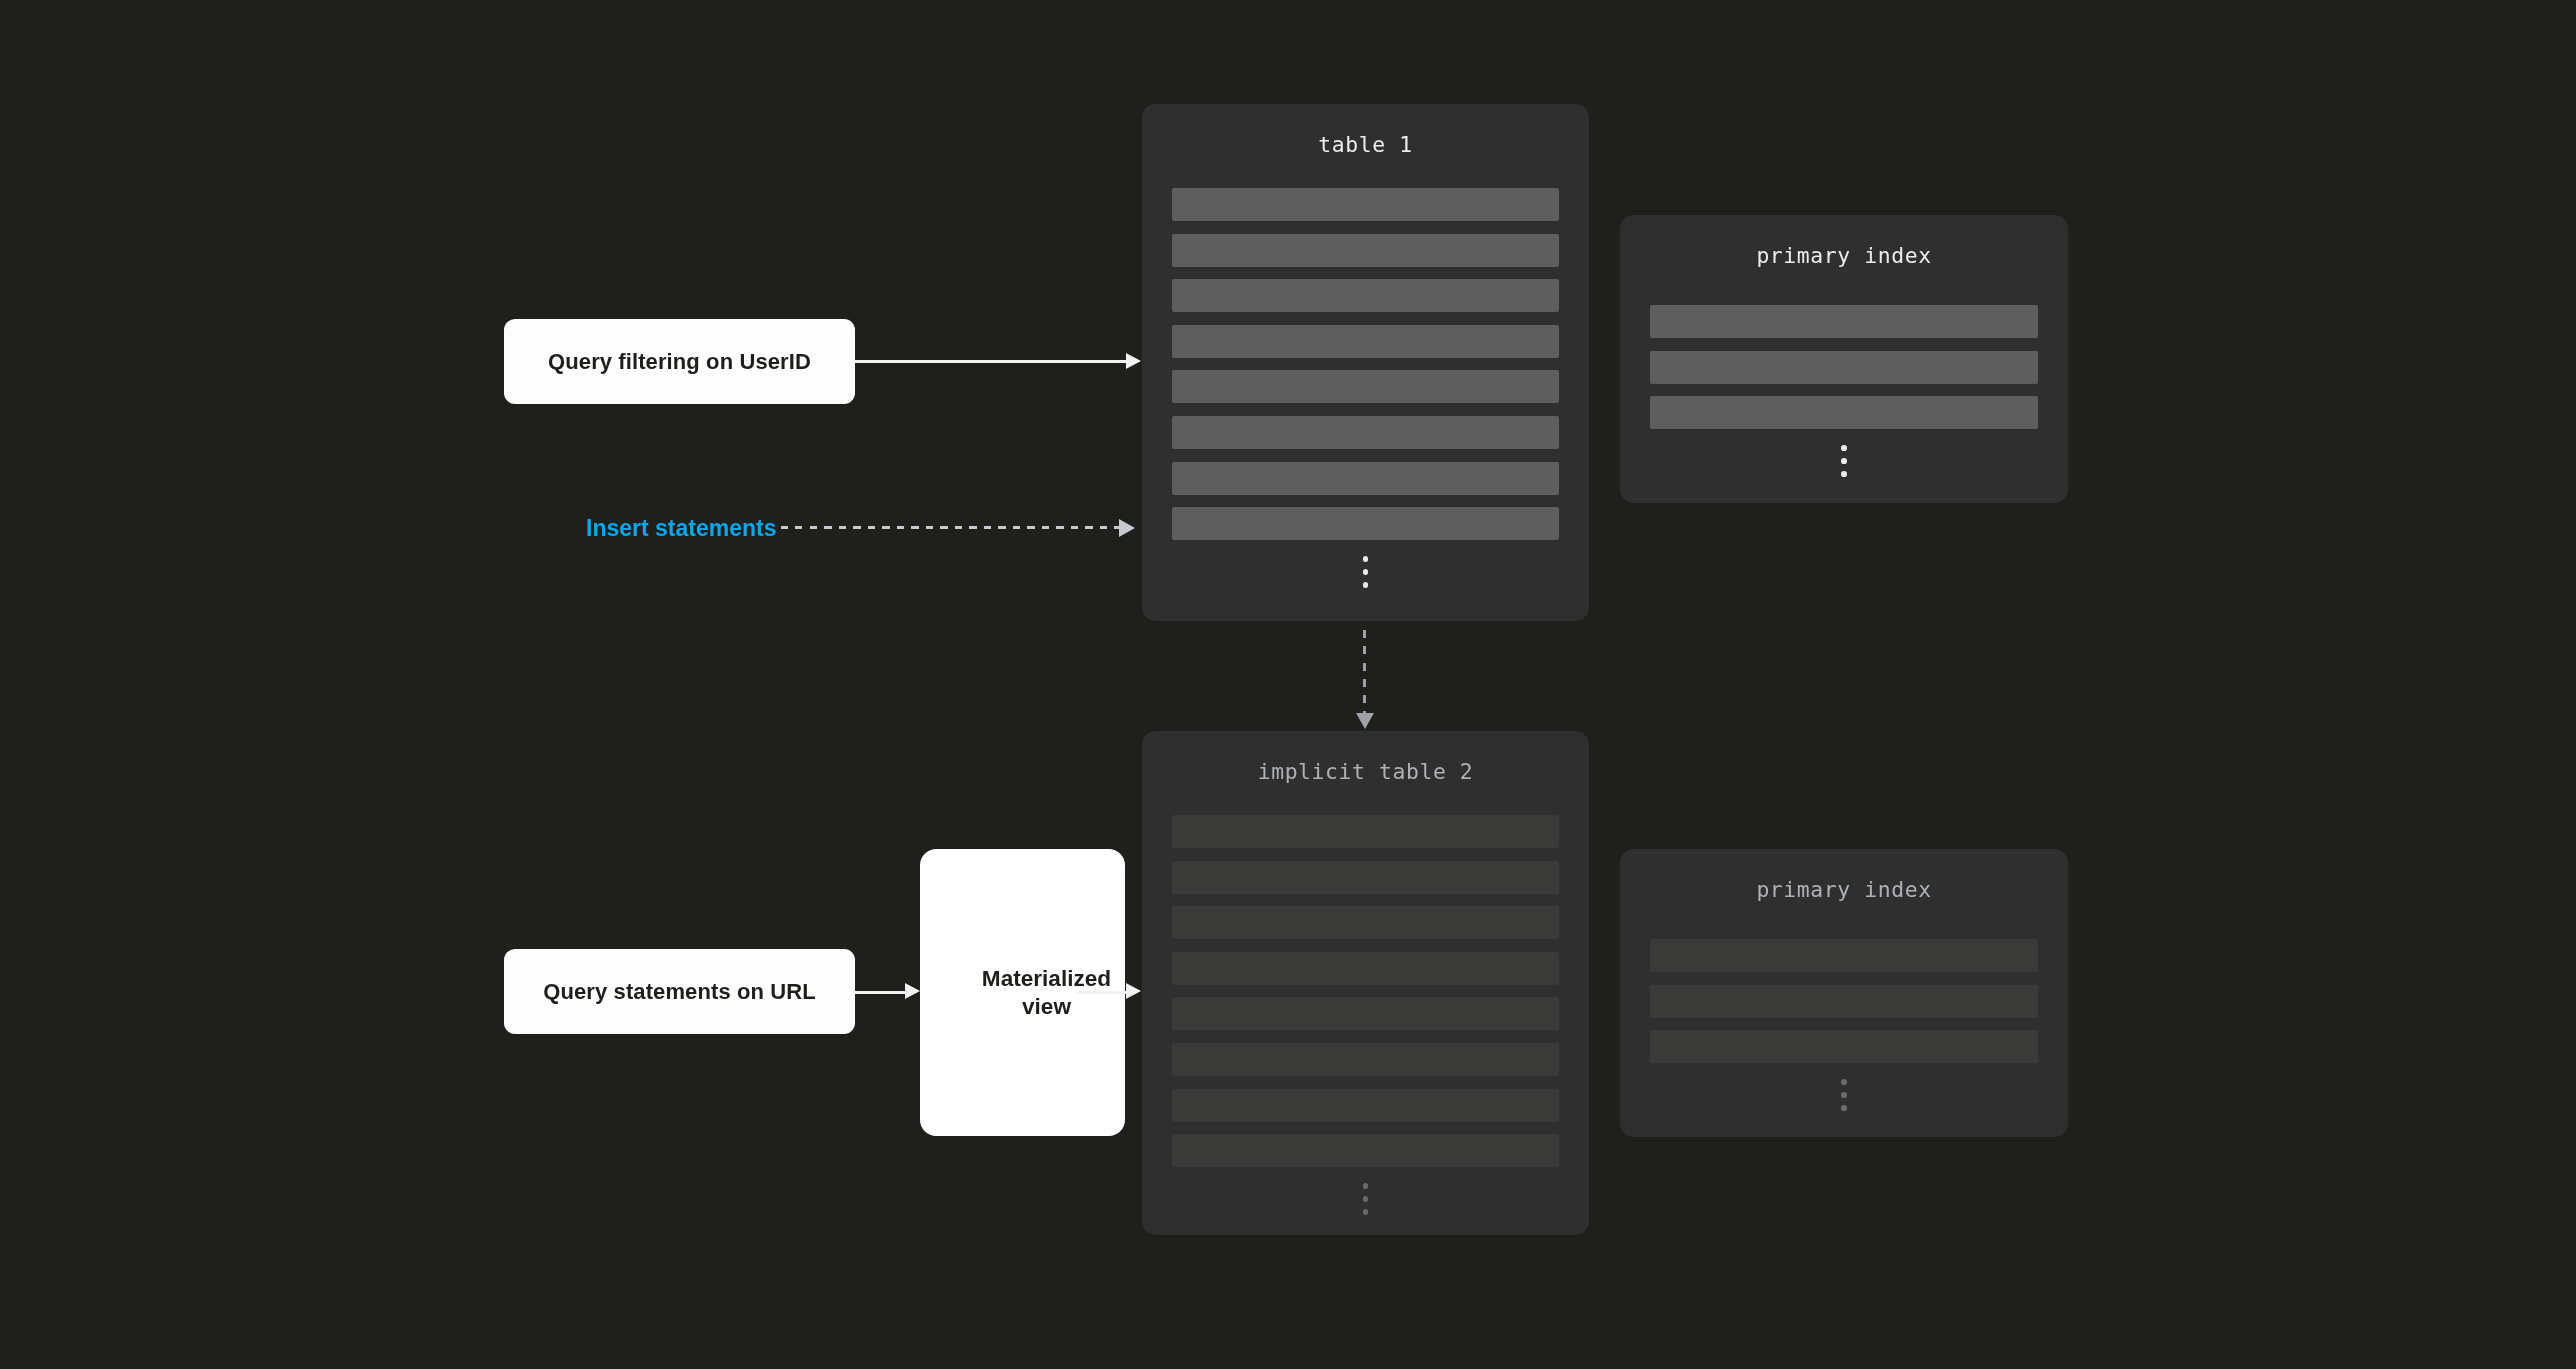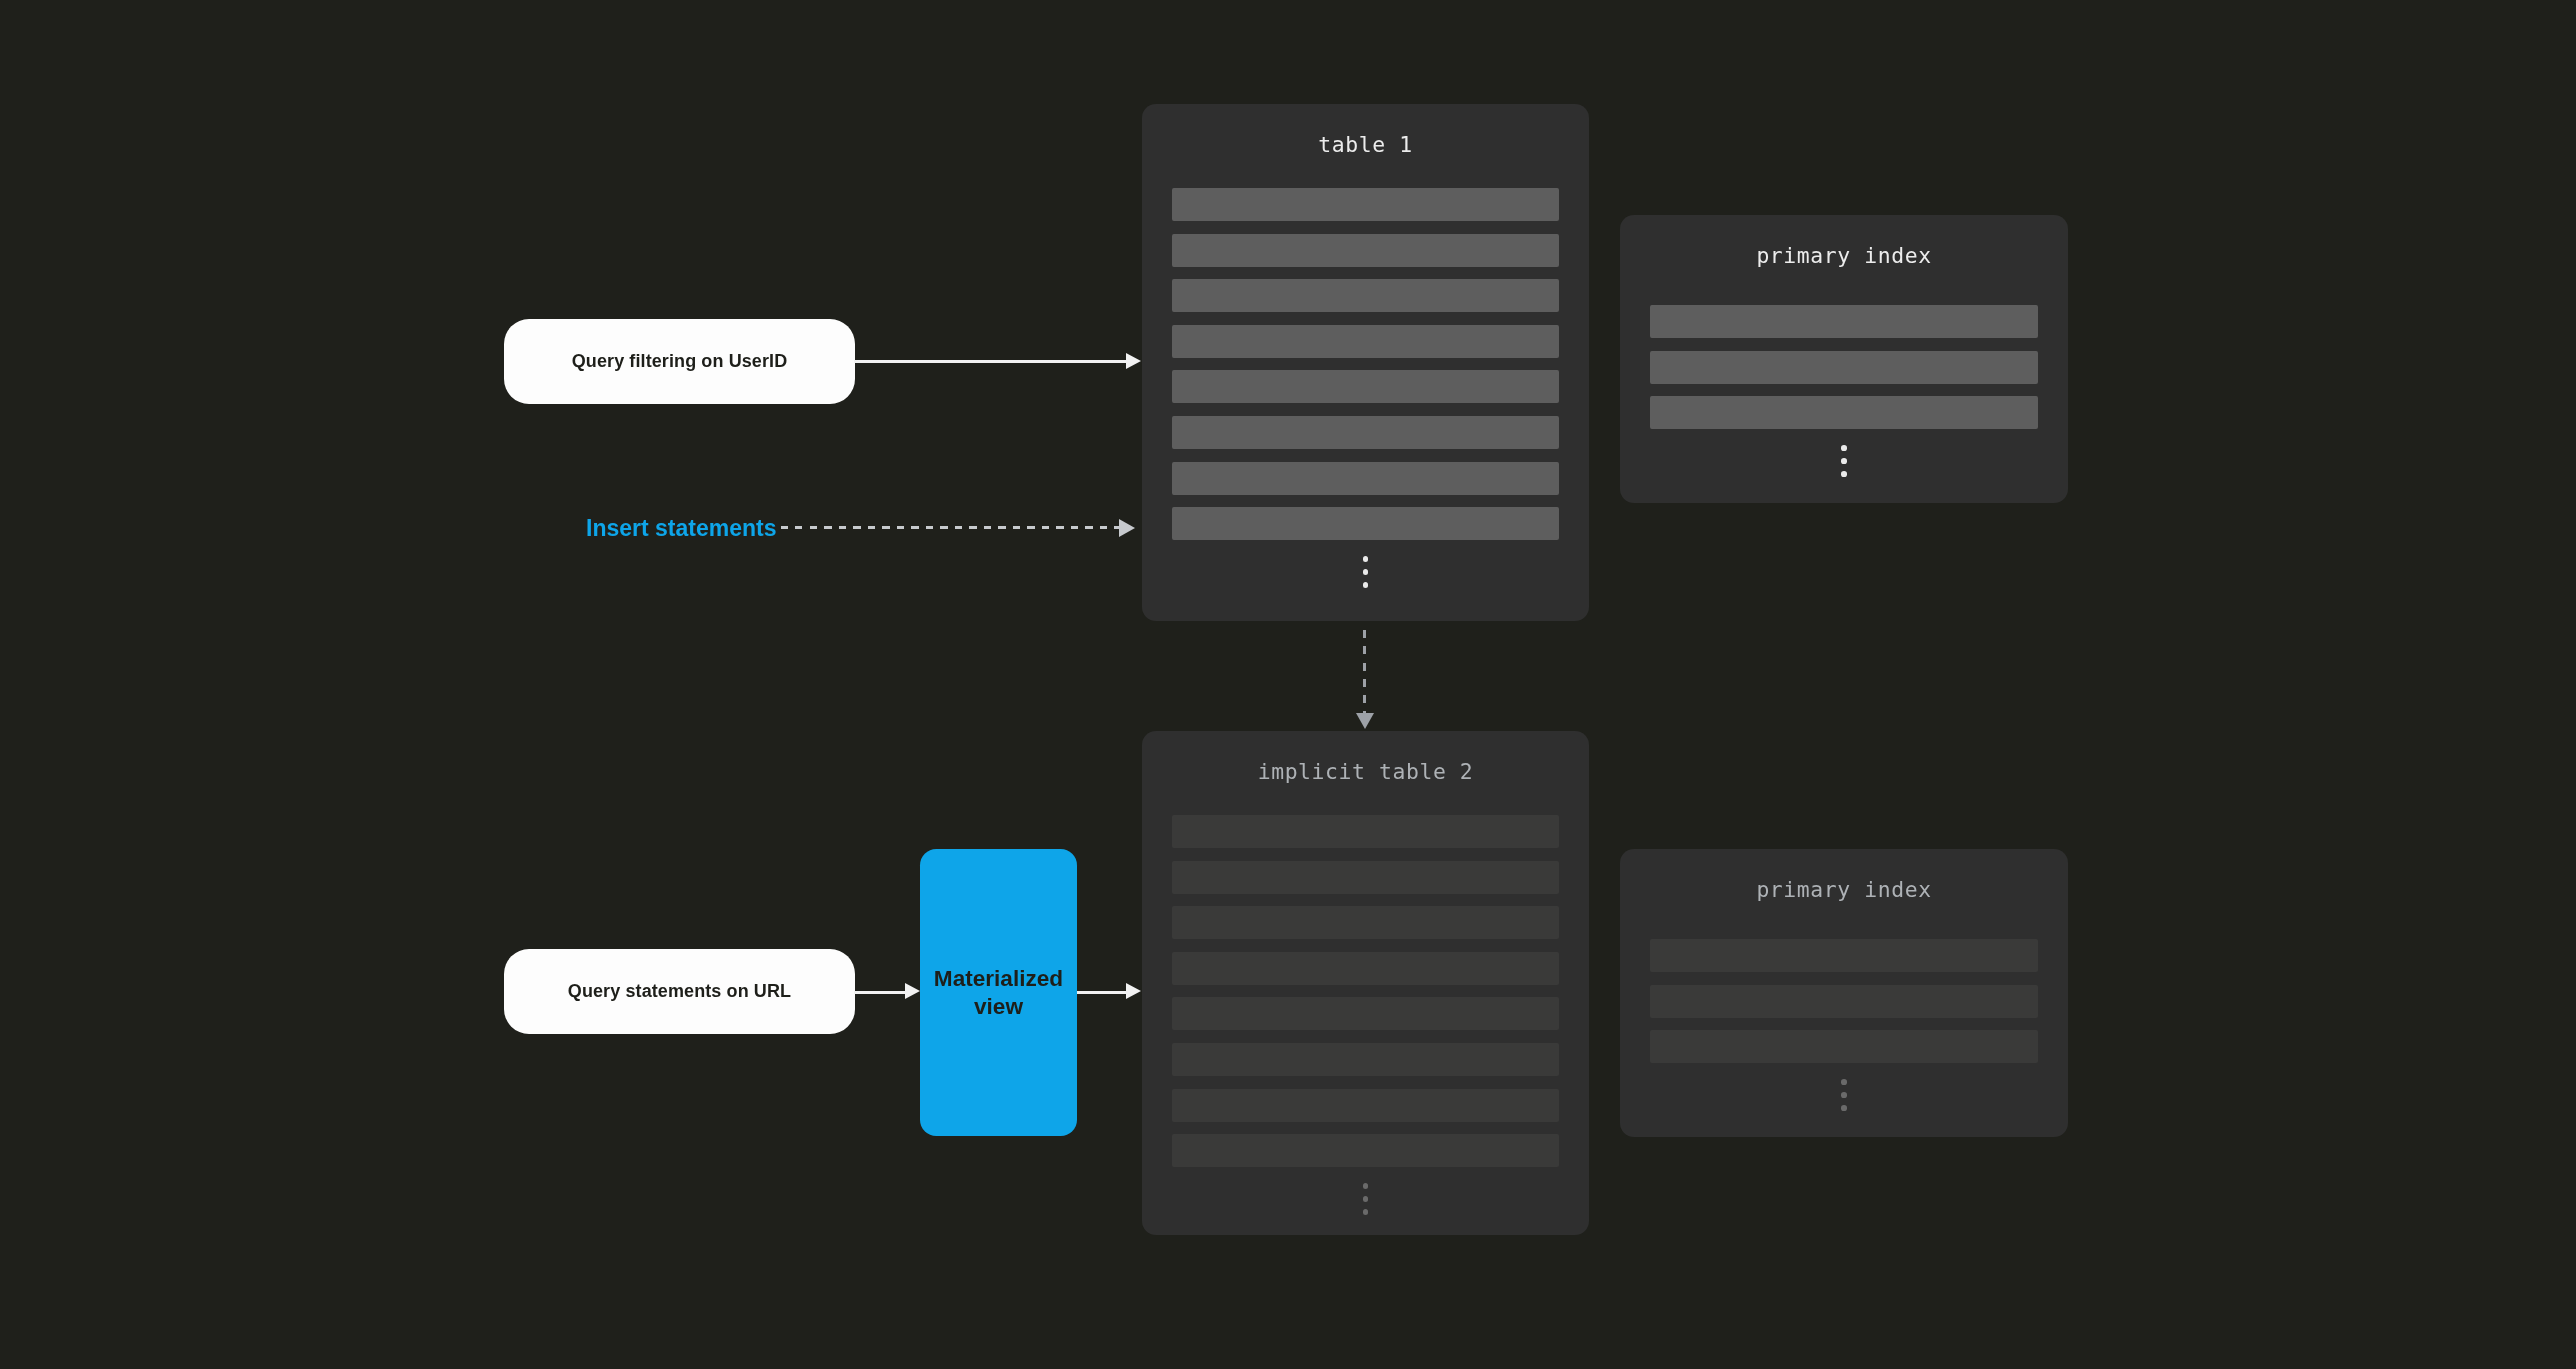--- a/index.html
+++ b/index.html
@@ -55,43 +55,44 @@
   #primary-index-top .rows{margin-top:37px;}
   #implicit-table2   {left:1142px;top:731px;width:447px;height:504px;}
   #primary-index-bot {left:1620px;top:849px;width:448px;height:288px;}
   #primary-index-bot .rows{margin-top:37px;}
 
   
   .pill{
     position:absolute;
     width:351px;height:85px;
     background:#fdfdfd;
-    border-radius:25px;
+    border-radius:11px;
     display:flex;align-items:center;justify-content:center;
     color:#1e1f1a;
     font-weight:700;
-    font-size:18px;
+    font-size:22px;
     letter-spacing:0.1px;
   }
   #query-userid{left:504px;top:319px;}
   #query-url   {left:504px;top:949px;}
 
   
   #materialized-view{
     position:absolute;
     left:920px;top:849px;
     width:157px;height:287px;
-    background:#0ea5e9;
+    background:#ffffff;
     border-radius:16.3px;
     display:flex;align-items:center;justify-content:center;
     color:#1e1f1a;
     font-weight:700;
     font-size:22.6px;
     line-height:28px;
     text-align:center;
+    padding-left:48px;
   }
   #materialized-view span{display:block;width:153px;}
 
   
   .glabel{
     position:absolute;
     color:#0ea5e9;
     font-weight:700;
     font-size:23px;
     line-height:29px;

